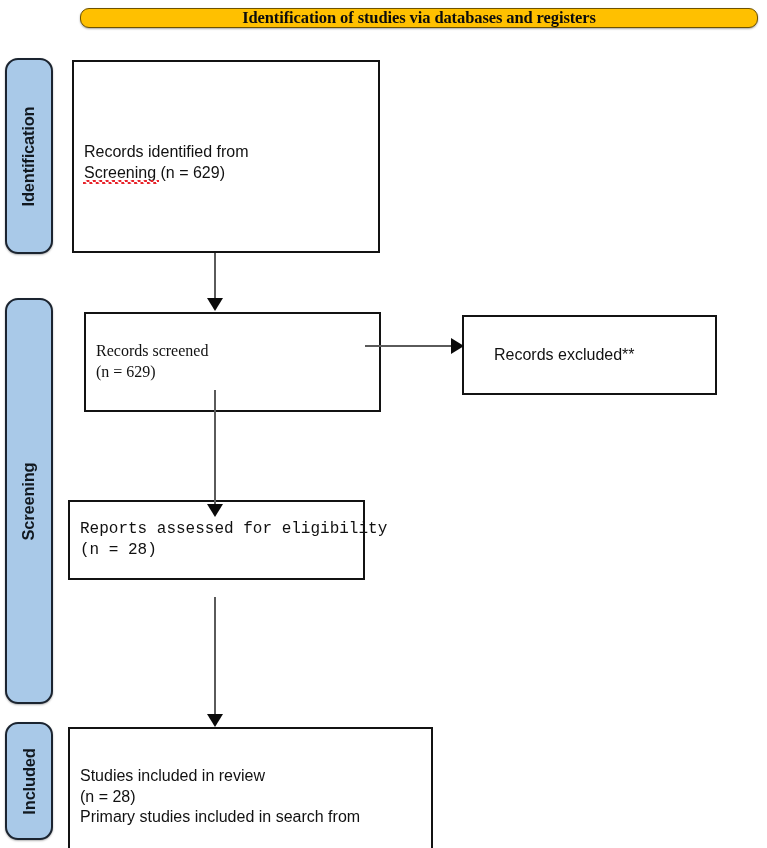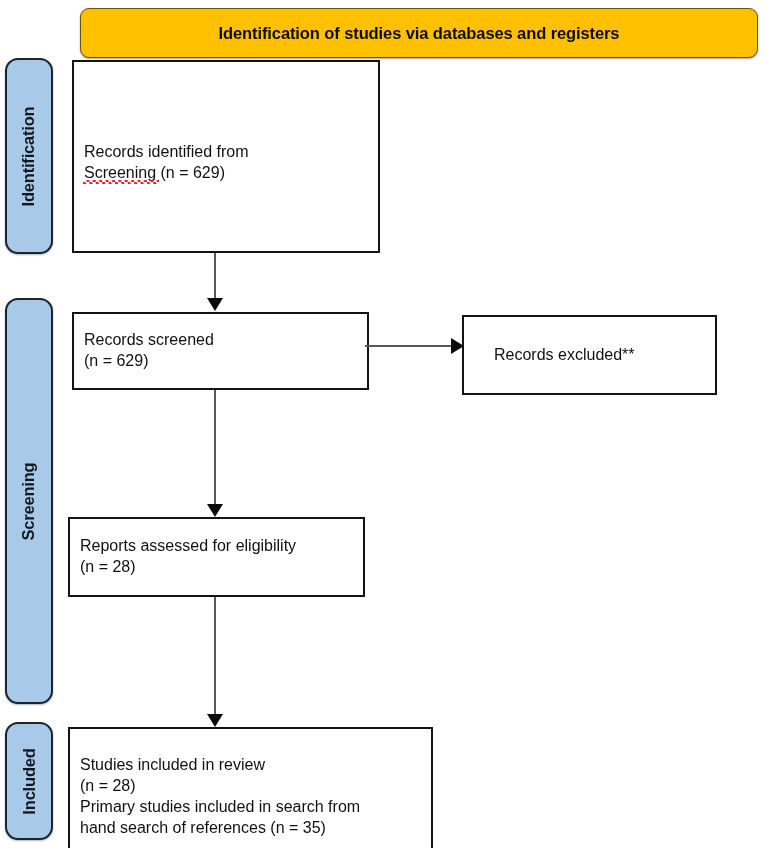--- a/index.html
+++ b/index.html
@@ -17,29 +17,30 @@
     background: #ffffff;
     overflow: hidden;
   }
 
   
   .banner {
     position: absolute;
     left: 80px;
     top: 8px;
     width: 678px;
-    height: 50px;
+    height: 20px;
     background: #FFC000;
     border: 1px solid #6e5200;
     border-radius: 9px;
     box-sizing: border-box;
     display: flex;
     align-items: center;
     justify-content: center;
     box-shadow: 0 1px 2px rgba(0,0,0,0.35);
+    font-family: Liberation Serif, serif;
   }
   .banner-text {
     font-size: 16.5px;
     font-weight: bold;
     color: #0d0d0d;
     letter-spacing: -0.1px;
     white-space: nowrap;
   }
 
   
@@ -83,23 +84,23 @@
     font-size: 16px;
     color: #111111;
     line-height: 1.30;
     white-space: nowrap;
   }
   #box-identified {
     left: 72px;  top: 60px;  width: 308px; height: 193px;
     justify-content: center;
     padding-top: 12px;
   }
-  #box-screened   { left: 72px;  top: 312px; width: 297px; height: 78px; }
+  #box-screened   { left: 84px;  top: 312px; width: 297px; height: 100px; font-family: Liberation Serif, serif; }
   #box-excluded   { left: 462px; top: 315px; width: 255px; height: 80px; padding-left: 30px; }
-  #box-eligibility{ left: 68px;  top: 517px; width: 297px; height: 80px; }
+  #box-eligibility{ left: 68px;  top: 500px; width: 297px; height: 80px; font-family: Liberation Mono, monospace; }
   #box-included   { left: 68px;  top: 727px; width: 365px; height: 140px; }
 
   
   .misspelled {
     position: relative;
     display: inline-block;
   }
   .misspelled::after {
     content: "";
     position: absolute;
@@ -204,21 +205,20 @@
 
   <div class="flowbox" id="box-eligibility">
     <div class="line">Reports assessed for eligibility</div>
     <div class="line">(n = 28)</div>
   </div>
 
   <div class="flowbox" id="box-included">
     <div class="line">Studies included in review</div>
     <div class="line">(n = 28)</div>
     <div class="line">Primary studies included in search from</div>
-    <div class="line">hand search of references (n = 35)</div>
   </div>
 
   <div class="arrow-v" id="arrow-identified-screened">
     <div class="shaft"></div>
     <div class="head"></div>
   </div>
 
   <div class="arrow-h" id="arrow-screened-excluded">
     <div class="shaft"></div>
     <div class="head"></div>

